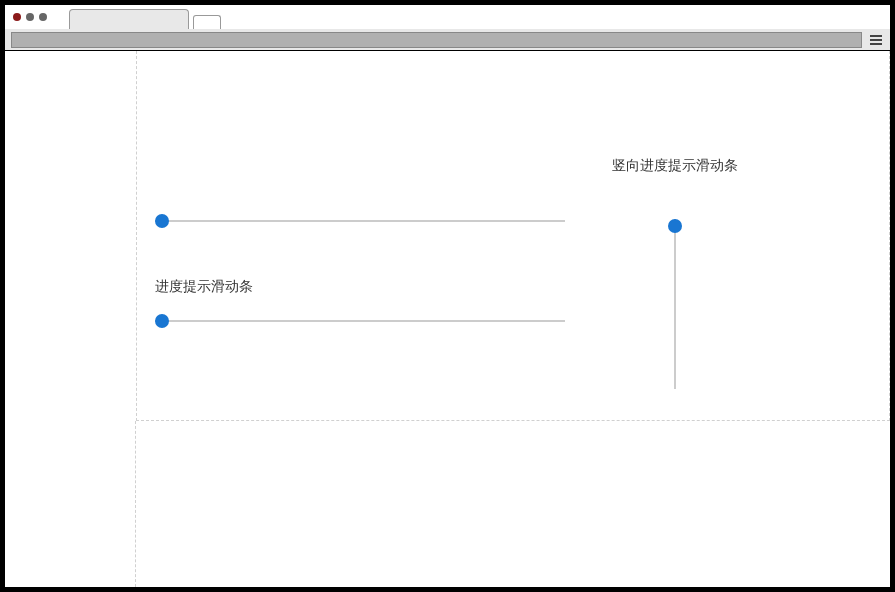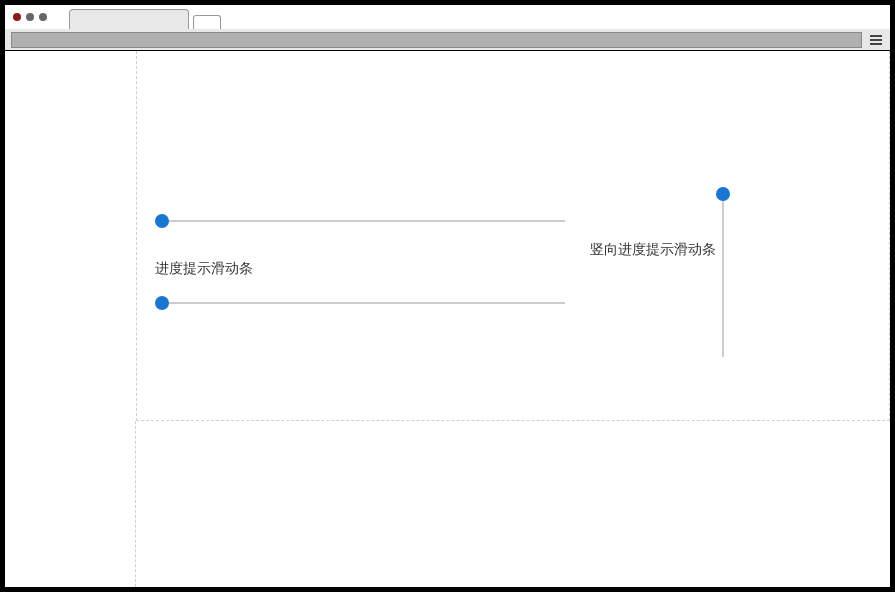--- a/index.html
+++ b/index.html
@@ -144,28 +144,29 @@
       width: 14px;
       height: 14px;
       border-radius: 50%;
       background: #1976d2;
       position: absolute;
       left: 0;
       top: 0;
       cursor: pointer;
     }
     .slider-group-2 {
-      margin-top: 32px;
+      margin-top: 50px;
     }
     .slider-group-right {
       position: absolute;
       left: 585px;
       top: 106px;
       width: 170px;
       display: flex;
+      flex-direction: column;
       align-items: center;
     }
     .slider-vertical {
       width: 14px;
       height: 170px;
       position: relative;
       display: flex;
       justify-content: center;
       margin-top: 30px;
     }

